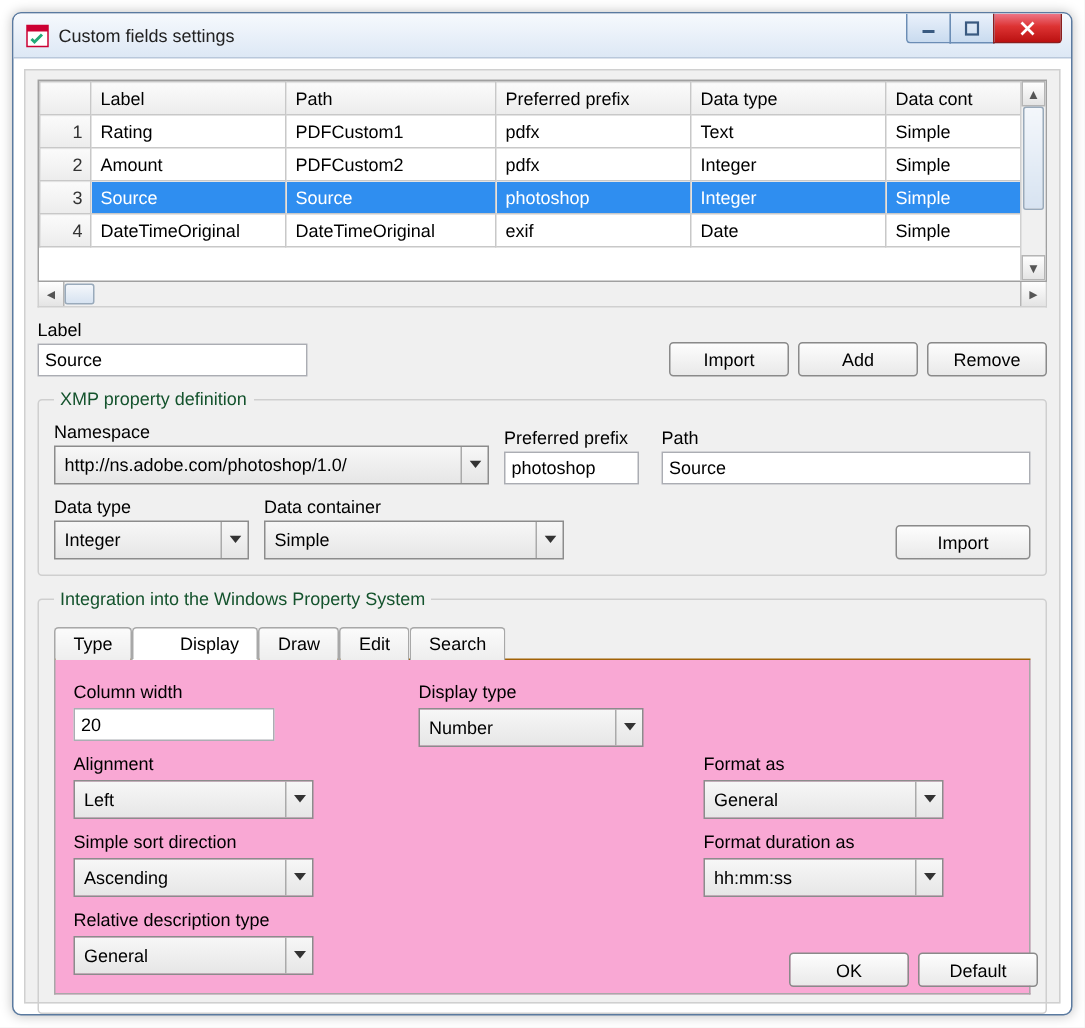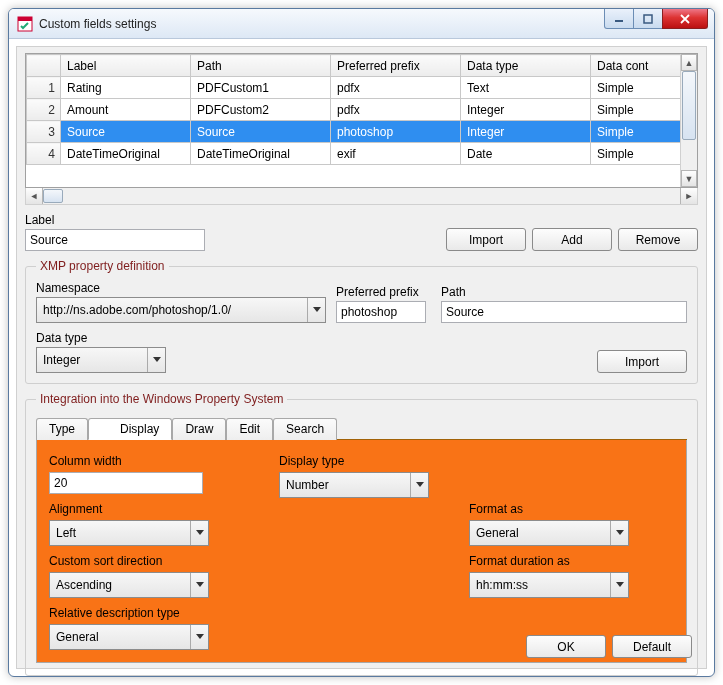--- a/index.html
+++ b/index.html
@@ -177,21 +177,21 @@
   }
   .caret svg { display:block; }
 
   
   fieldset {
     border: 1px solid #cfcfcf;
     border-radius: 3px;
     margin: 8px 0 0 0;
     padding: 8px 10px 10px 10px;
   }
-  legend { padding: 0 4px; color:#7f1d1d; }
+  legend { padding: 0 4px; color:#14532d; }
 
   
   .label-row { display:flex; align-items:flex-end; margin-top:8px; }
   .label-col { display:flex; flex-direction:column; }
   .label-col > span { margin-bottom: 2px; }
   .btn-row { margin-left:auto; display:flex; }
 
   
   .tabstrip { display:flex; border-bottom:1px solid #a16207; margin-top:4px; }
   .tab {
@@ -200,21 +200,21 @@
     background: linear-gradient(#fbfbfb,#eee);
     margin-right: 0px; margin-bottom:-1px;
     border-top-left-radius:3px; border-top-right-radius:3px;
     font-size:12px;
   }
   .tab.active {
     background:#fff; border-bottom:1px solid #fff;padding-left:31px;
   }
   .tabpanel {
     border:1px solid #a8a8a8; border-top:none;
-    background:#f97316;
+    background:#f9a8d4;
     padding: 10px 12px 12px 12px;
     display:flex; gap: 30px;
   }
   .col { display:flex; flex-direction:column; gap:4px; }
   .field-label { margin-top:4px; }
 
   .bottom-btns {
     position:absolute; right:14px; bottom:10px; display:flex;text-align:center;
   }
 </style>
@@ -361,50 +361,61 @@
           <span>Data type</span>
           <div class="combo" style="width:130px">
             <span>Integer</span>
             <span class="caret">
                 <svg width="8" height="6">
                   <path d="M0 0 L8 0 L4 5 Z" fill="#333"></path>
                 </svg>
               </span>
           </div>
         </div>
+        <div class="label-col" style="flex:0 0 200px">
+          <span>Data container</span>
+          <div class="combo" style="width:200px">
+            <span>Simple</span>
+            <span class="caret">
+                <svg width="8" height="6">
+                  <path d="M0 0 L8 0 L4 5 Z" fill="#333"></path>
+                </svg>
+              </span>
+          </div>
+        </div>
         <div style="margin-left:auto; flex:0 0 auto;">
           <div class="btn" style="min-width:90px">Import</div>
         </div>
       </div>
     </fieldset>
 
     <fieldset style="padding-bottom:12px;">
       <legend>Integration into the Windows Property System</legend>
       <div class="tabstrip">
         <div class="tab">Type</div>
         <div class="tab active">Display</div>
         <div class="tab">Draw</div>
         <div class="tab">Edit</div>
         <div class="tab">Search</div>
       </div>
       <div class="tabpanel">
 
         <div class="col" style="width:200px">
           <span class="field-label">Column width</span>
-          <input class="text-input" style="width: 154px;" value="20">
+          <input class="text-input" style="width: 134px;" value="20">
           <span class="field-label">Alignment</span>
           <div class="combo" style="width:160px">
             <span>Left</span>
             <span class="caret">
                 <svg width="8" height="6">
                   <path d="M0 0 L8 0 L4 5 Z" fill="#333"></path>
                 </svg>
               </span>
           </div>
-          <span class="field-label">Custom sort direction</span>
+          <span class="field-label">Simple sort direction</span>
           <div class="combo" style="width:160px">
             <span>Ascending</span>
             <span class="caret">
                 <svg width="8" height="6">
                   <path d="M0 0 L8 0 L4 5 Z" fill="#333"></path>
                 </svg>
               </span>
           </div>
           <span class="field-label">Relative description type</span>
           <div class="combo" style="width:160px">

